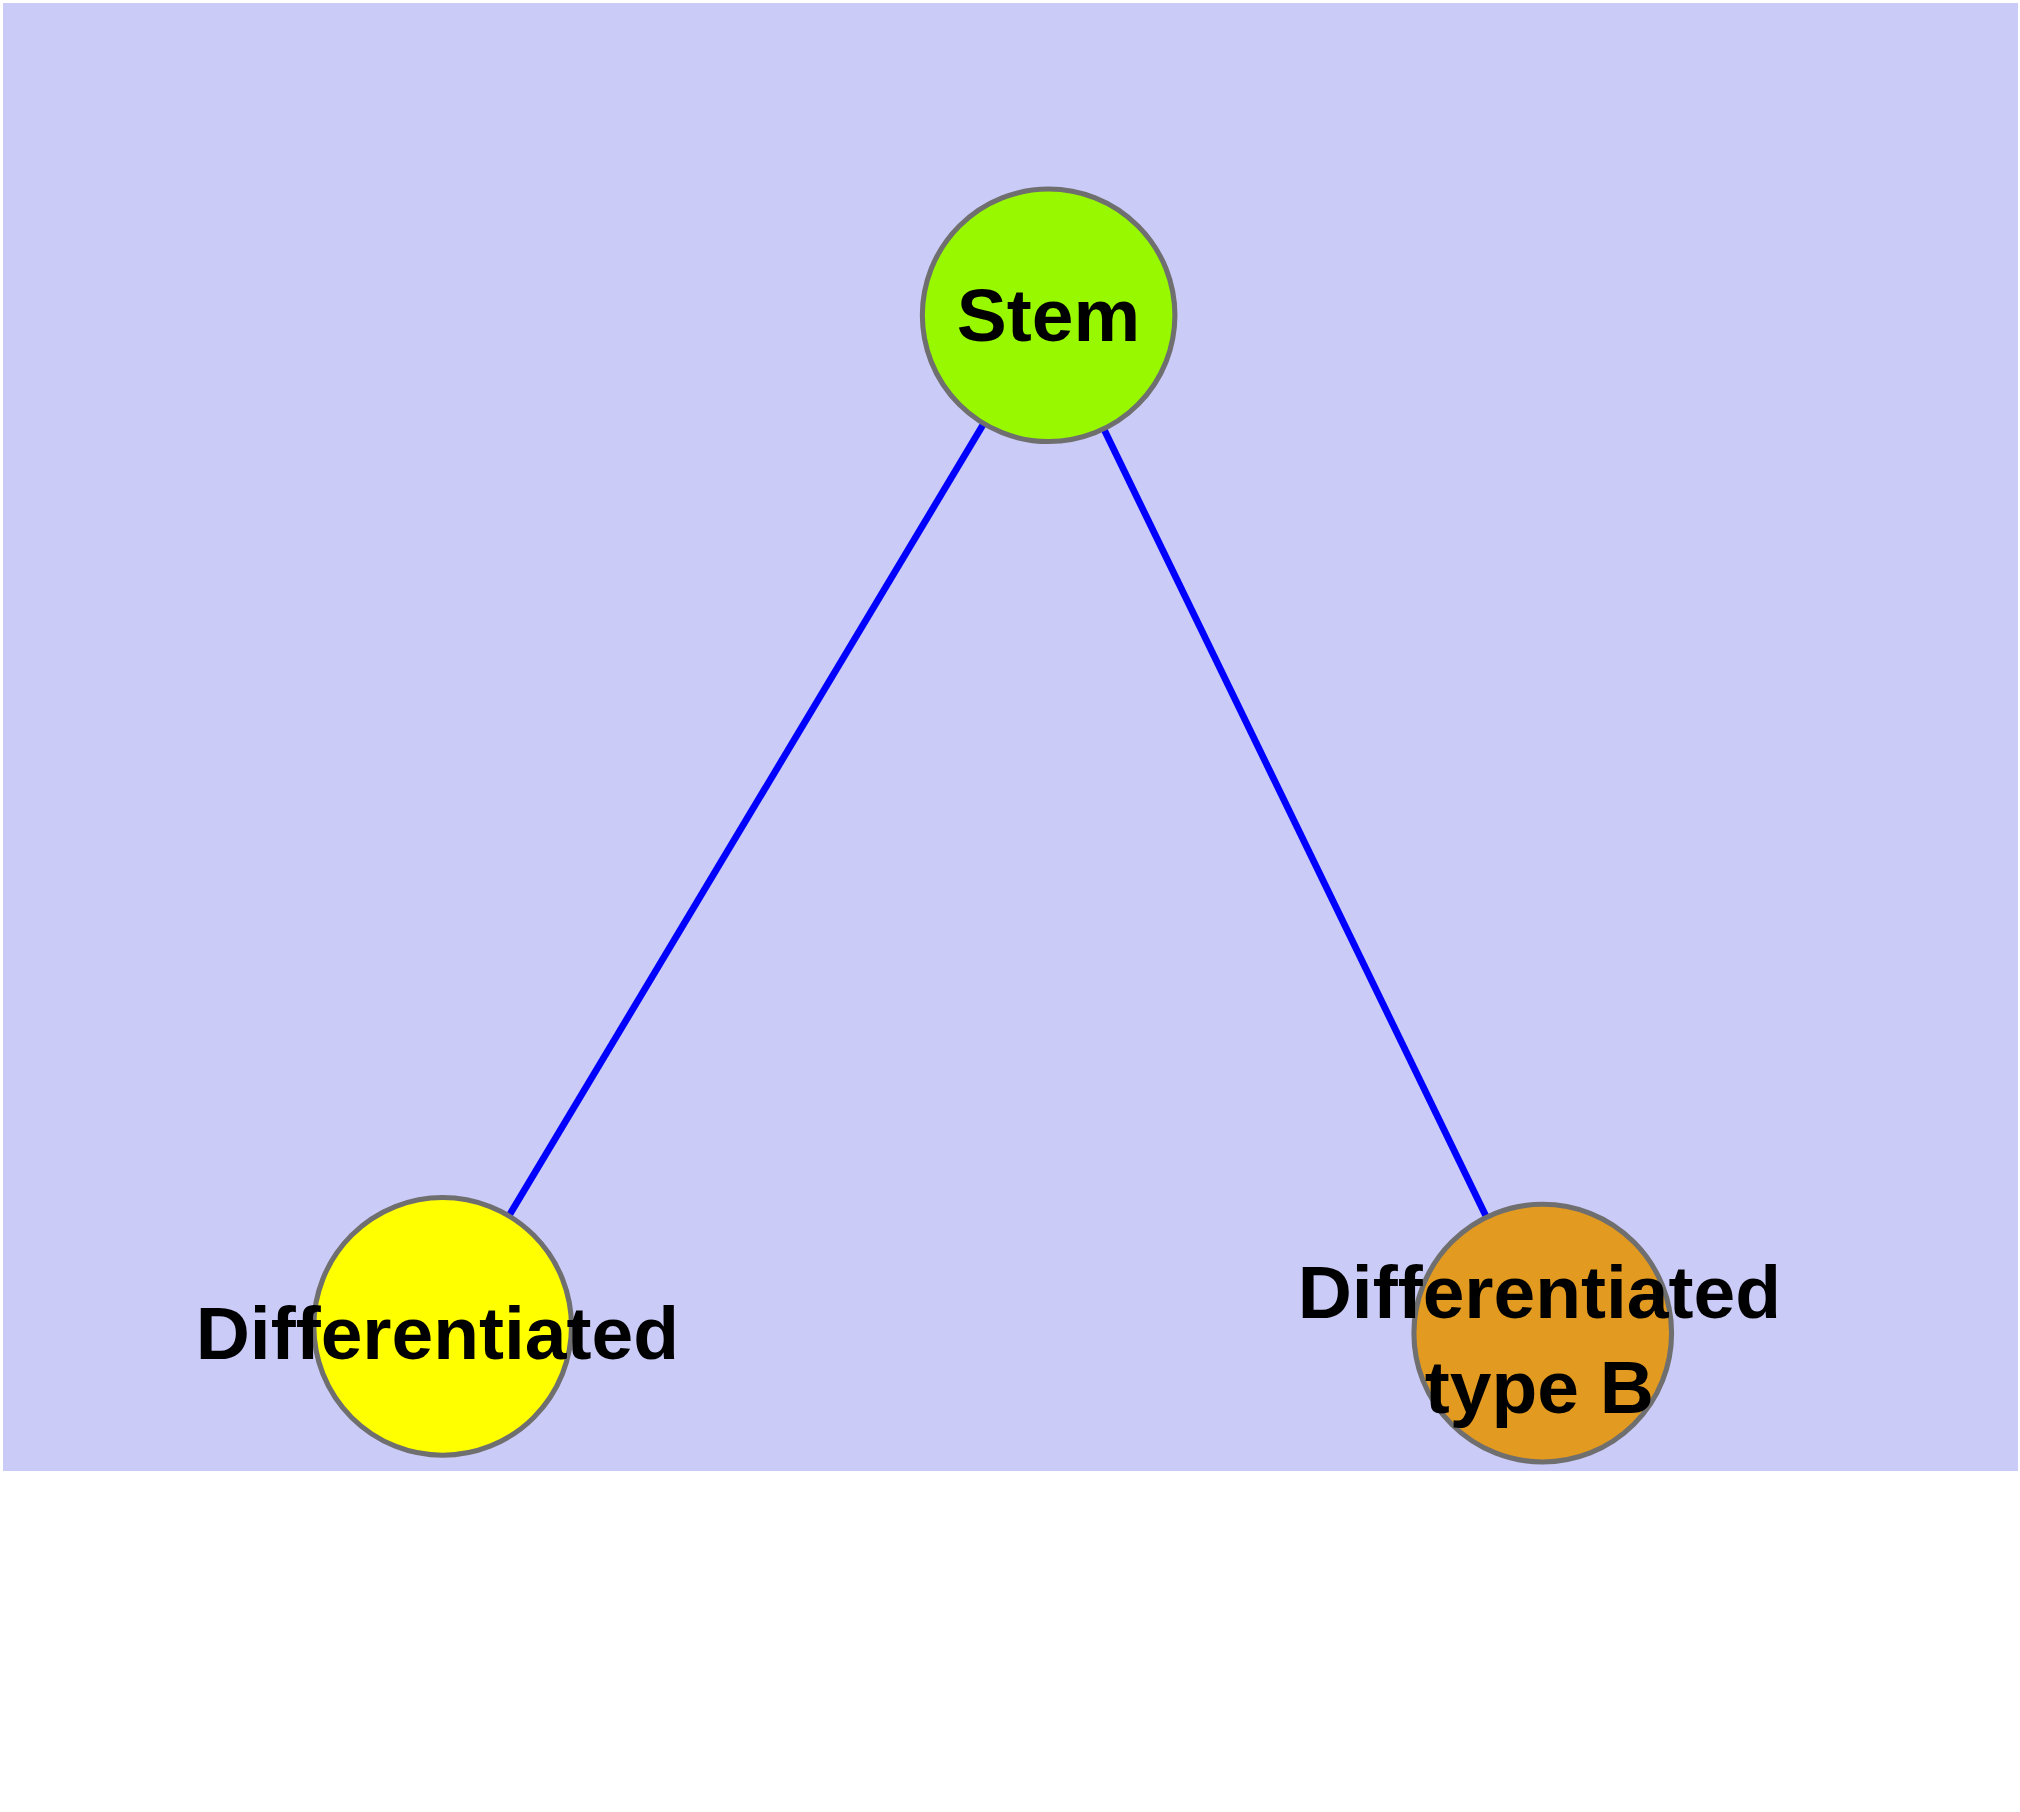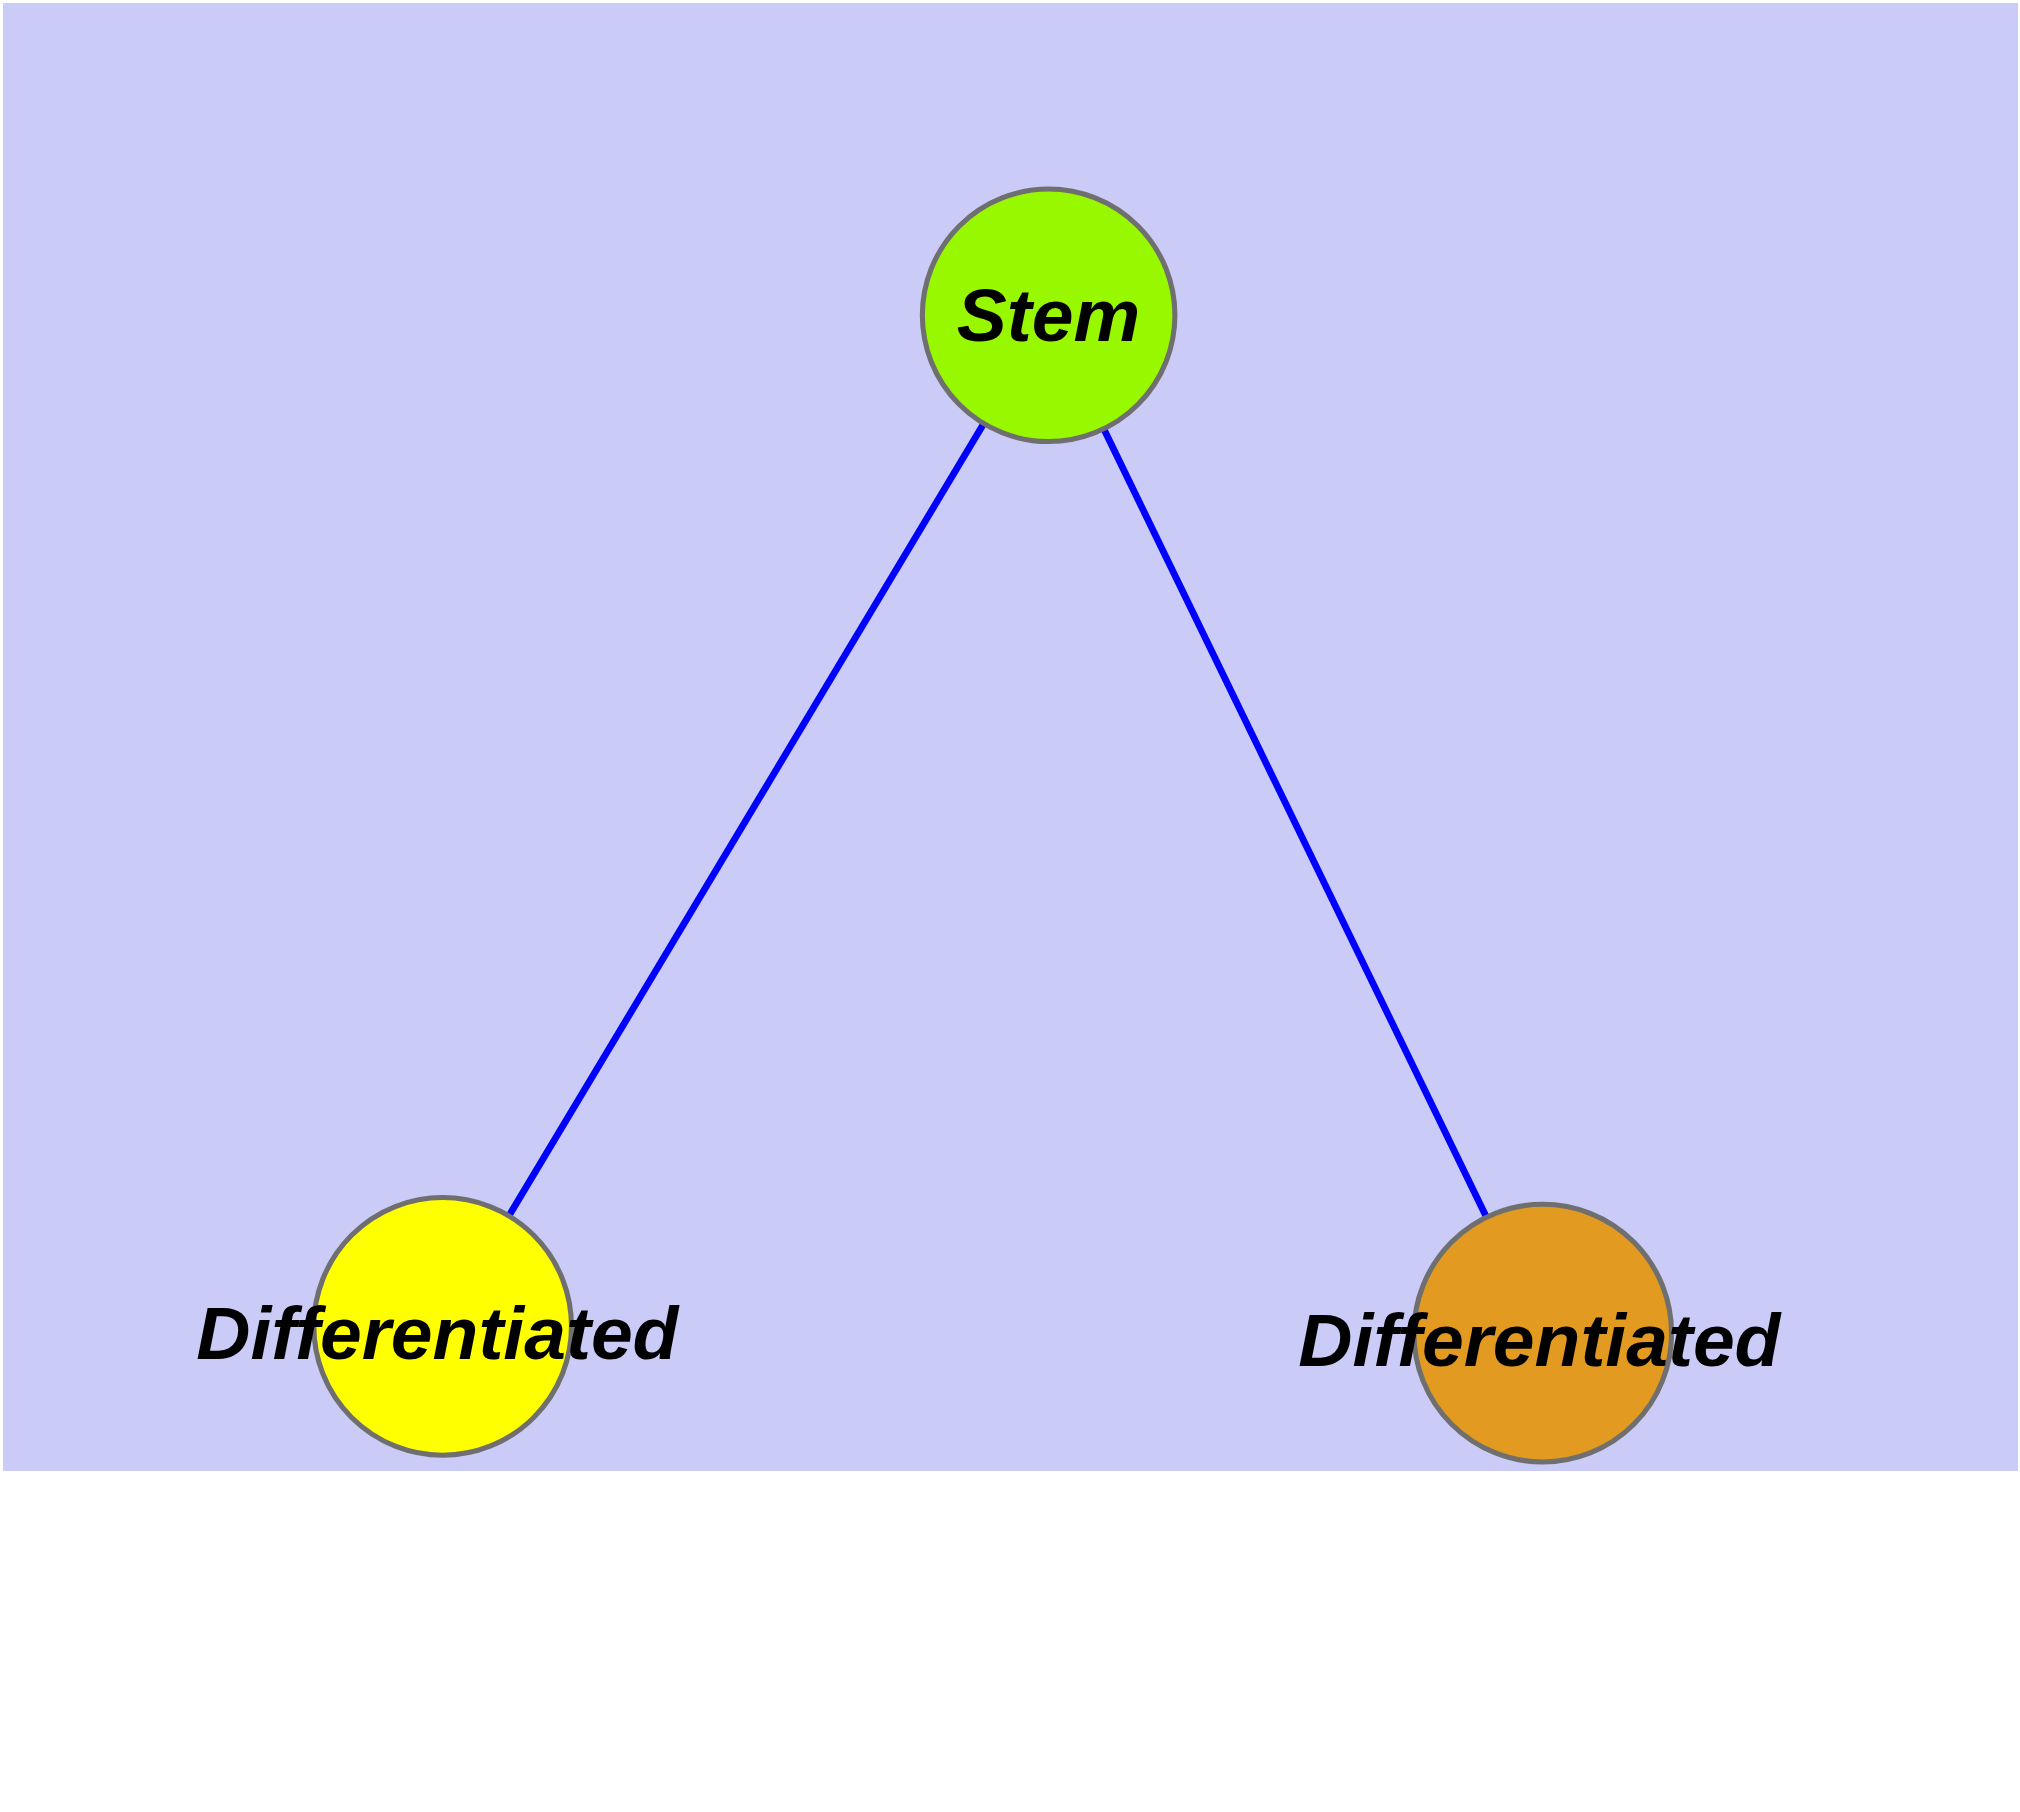--- a/index.html
+++ b/index.html
@@ -7,21 +7,20 @@
     padding: 0;
     background: #ffffff;
     font-family: "Liberation Sans", sans-serif;
   }
   .screen {
     position: relative;
     width: 2021px;
     height: 1476px;
     background: #ffffff;
     overflow: hidden;
-    font-style: italic;
   }
   .canvas {
     position: absolute;
     left: 3.4px;
     top: 3.4px;
     right: 3.4px;
     bottom: 5.1px;
   }
   .graph-svg {
     position: absolute;
@@ -68,17 +67,18 @@
     <div class="node-label label-stem">
       <span class="label-line">Stem</span>
     </div>
 
     <div class="node-label label-type-a">
       <span class="label-line">Differentiated</span>
     </div>
 
     <div class="node-label label-type-b">
       <span class="label-line">Differentiated</span>
+      <span class="label-line">type B</span>
     </div>
 
   </div>
 </div>
 
 
 </body></html>

